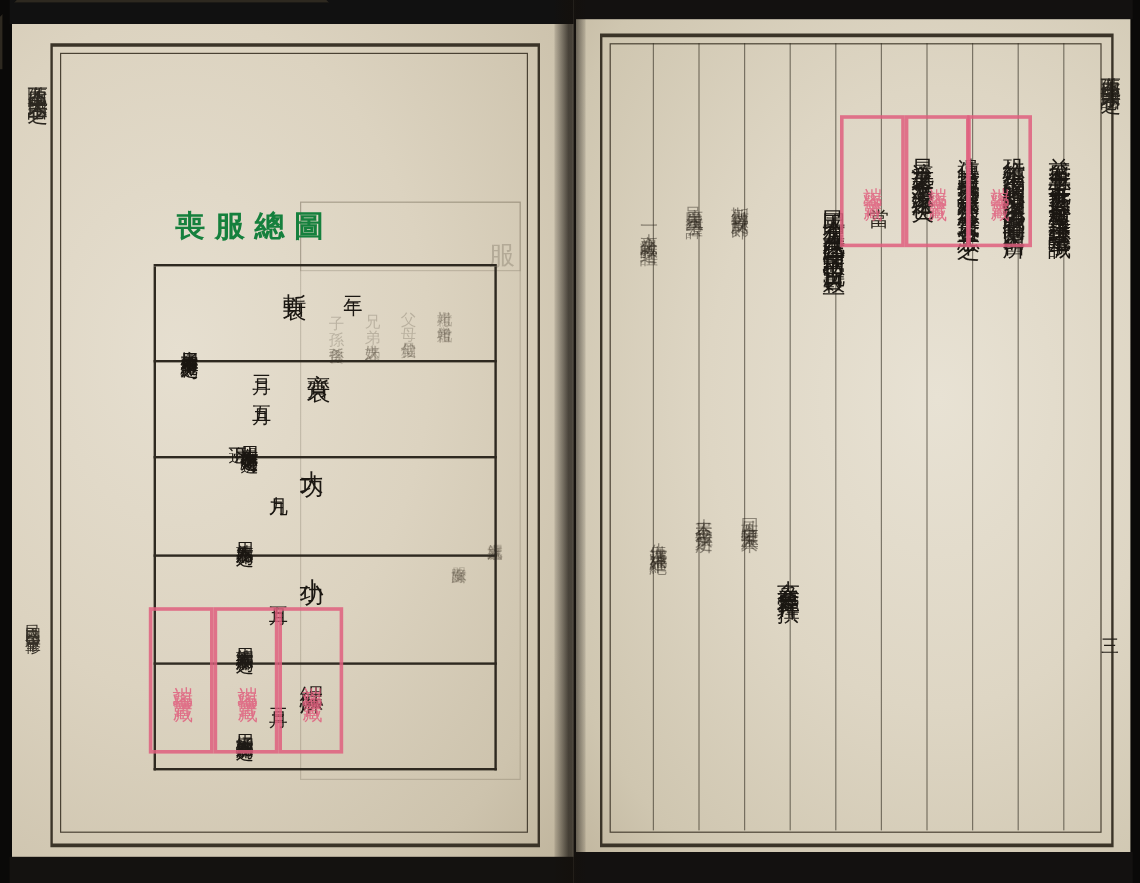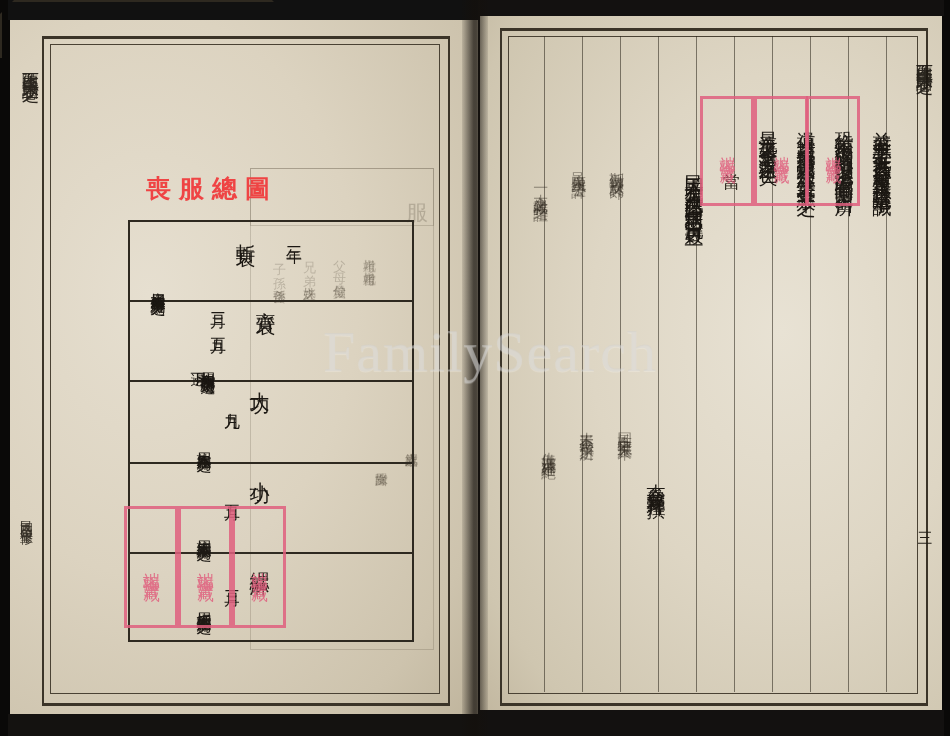--- a/index.html
+++ b/index.html
@@ -146,21 +146,21 @@
     border: 2px solid #2e2920;
     border-bottom: none;
     clip-path: polygon(14px 0, 272px 0, 286px 14px, 286px 58px, 0 58px, 0 14px);
     background: transparent;
   }
   .chart-title {
     position: absolute;
     left: 146px; top: 172px;
     font-size: 25px;
     font-family: "DejaVu Serif", "Liberation Serif", serif;
-    color: #ef4444;
+    color: #15803d;
     letter-spacing: 8px;
     white-space: nowrap;
     font-weight: bold;
   }
   .hline {
     position: absolute;
     height: 2px;
     background: #2e2920;
   }
   .vline {
@@ -332,16 +332,15 @@
     <div class="rcol faint" style="left:578px; top:420px;">夫豈不念祖宗之所</div>
     <div class="rcol faint" style="left:540px; top:440px;">先世遺澤綿延不絕</div>
 
     <div class="vtext spine-title-r">隴西李氏宗譜卷之一</div>
     <div class="vtext spine-foot-r">三</div>
 
     <div class="seal r1">端學會藏</div>
     <div class="seal r2">端學會藏</div>
     <div class="seal r3">端學會藏</div>
 
-    <div class="watermark">FamilySearch</div>
 
   </div>
 </div>
 
 </body></html>

